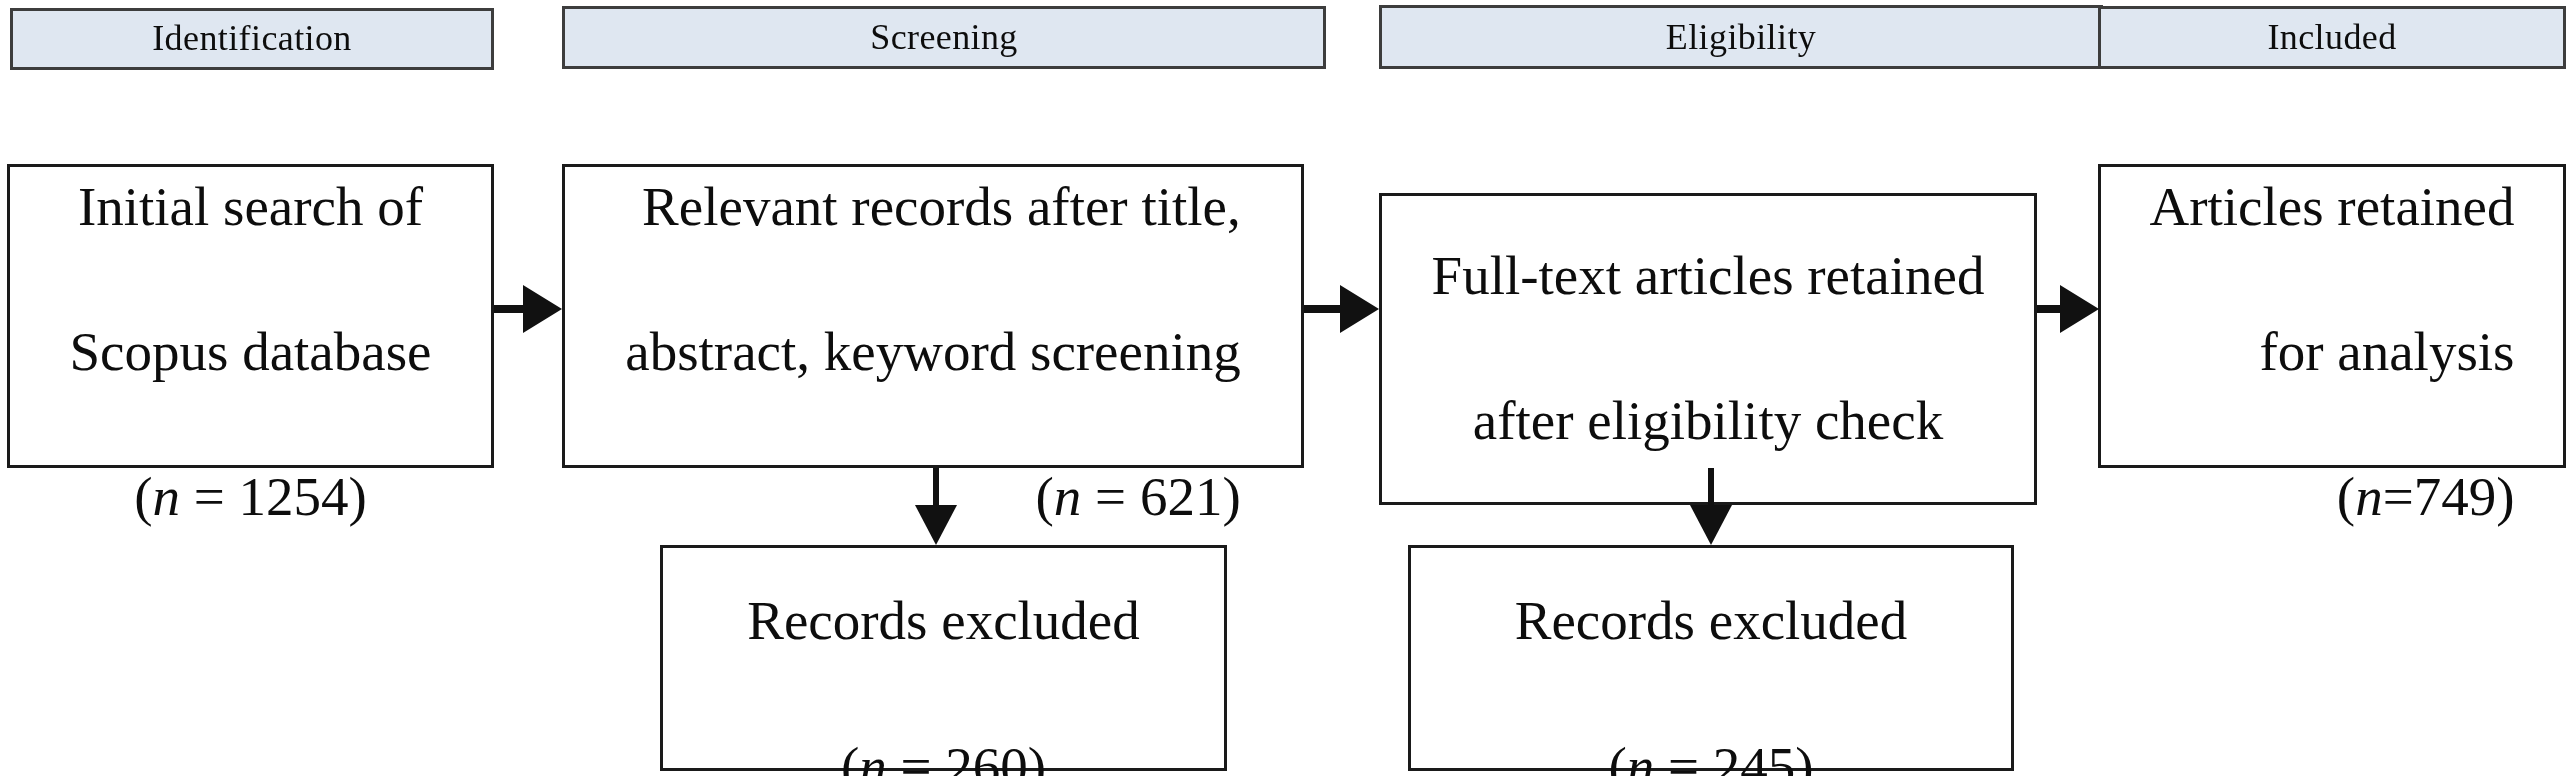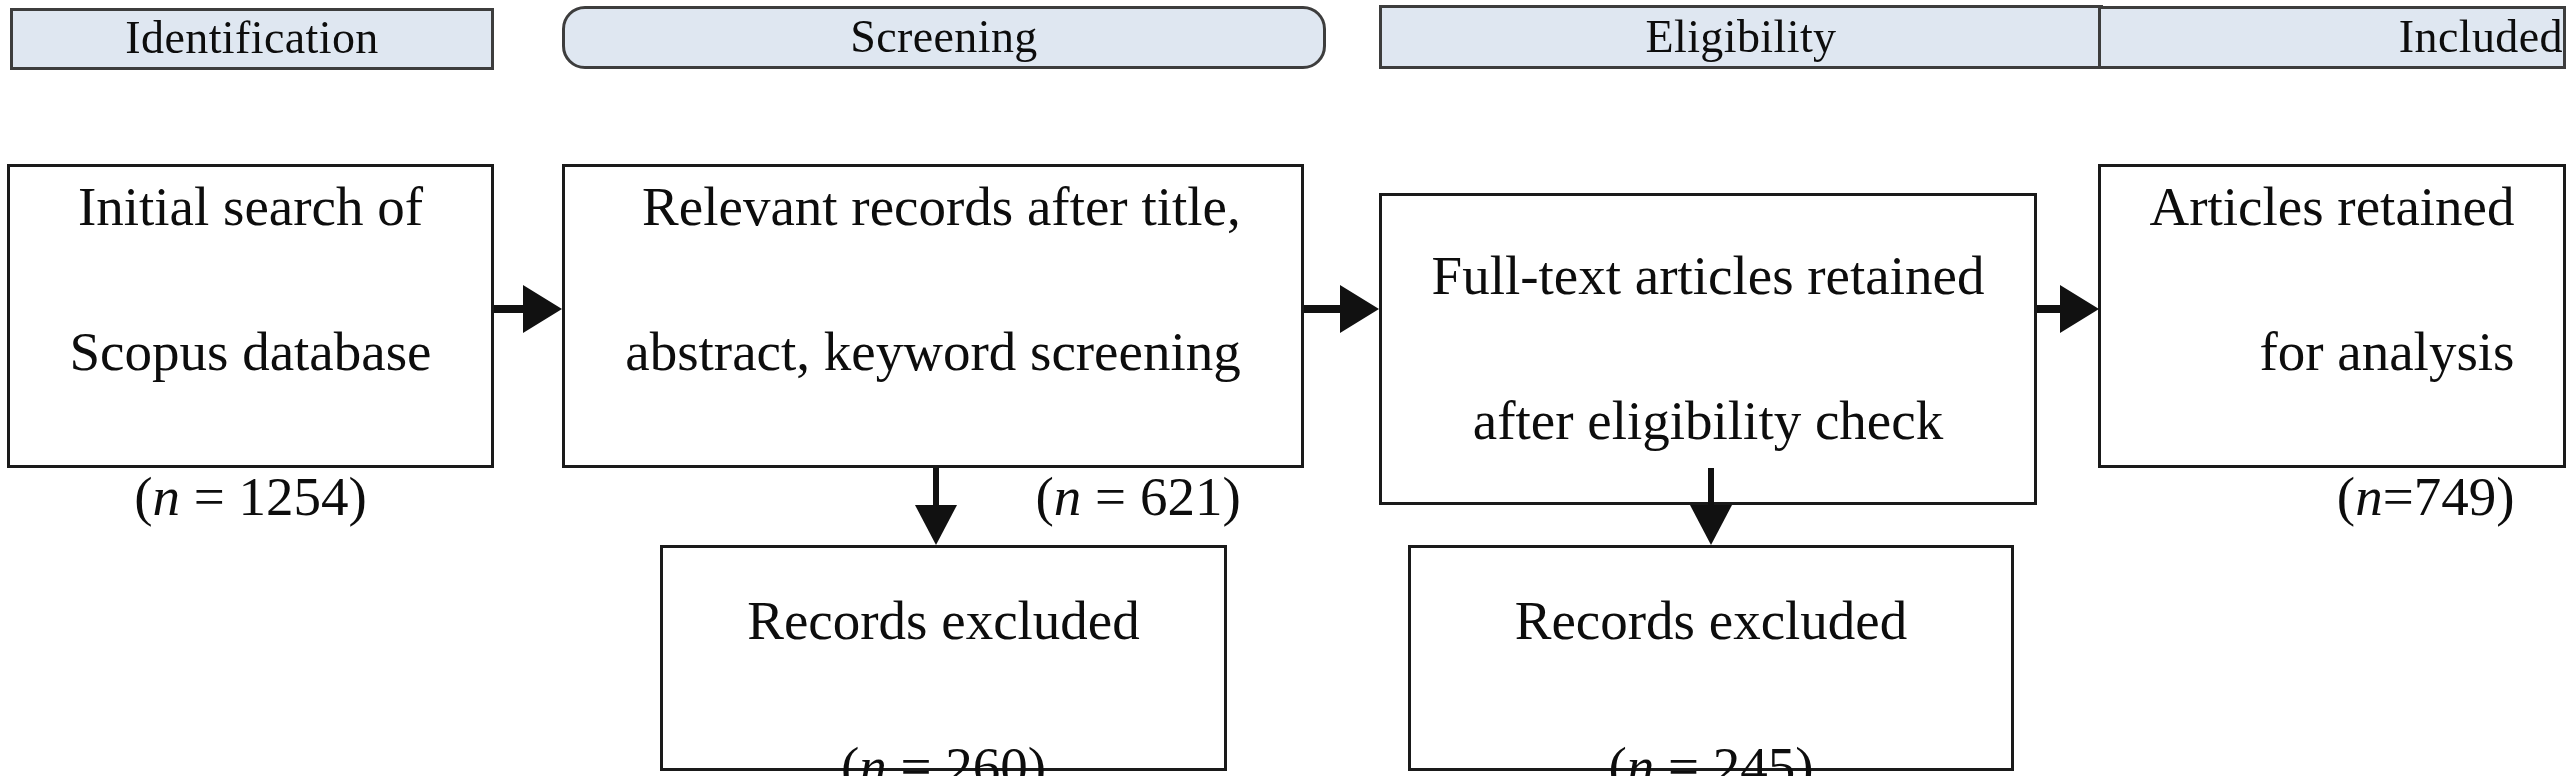--- a/index.html
+++ b/index.html
@@ -26,21 +26,21 @@
     display: flex;
     align-items: center;
     justify-content: center;
     text-align: center;
   }
   .stage-header {
     background: #dfe7f1;
     border: 3.9px solid #3d3d3d;
   }
   .stage-header .label {
-    font-size: 46px;
+    font-size: 36px;
     line-height: 1.1;
     color: #0d0d0d;
     letter-spacing: 0.4px;
   }
   .content-box .label {
     font-size: 55px;
     line-height: 1.32;
     color: #0d0d0d;
     padding: 0 10.8px;
     white-space: pre-line;
@@ -92,29 +92,29 @@
 </style>
 </head>
 <body>
 
 <div id="diagram">
 
   <div class="box stage-header" style="left:10px; top:7.7px; width:484px; height:62px;">
     <span class="label">Identification</span>
   </div>
 
-  <div class="box stage-header" style="left:562px; top:6.2px; width:764px; height:63px;border-radius:23px;">
+  <div class="box stage-header" style="left:562px; top:6.2px; width:764px; height:63px;">
     <span class="label">Screening</span>
   </div>
 
   <div class="box stage-header" style="left:1379px; top:5.4px; width:724px; height:64px;">
     <span class="label">Eligibility</span>
   </div>
 
-  <div class="box stage-header" style="left:2098px; top:6.2px; width:468px; height:63px;justify-content:flex-end;">
+  <div class="box stage-header" style="left:2098px; top:6.2px; width:468px; height:63px;">
     <span class="label">Included</span>
   </div>
 
   <div class="box content-box" style="left:7px; top:164px; width:487px; height:304px;">
     <span class="label">
       <span>Initial search of</span><br>
       <span>Scopus database</span><br>
       <span><span>(</span><i class="ital">n</i><span> = </span><span>1254</span><span>)</span></span>
     </span>
   </div>

